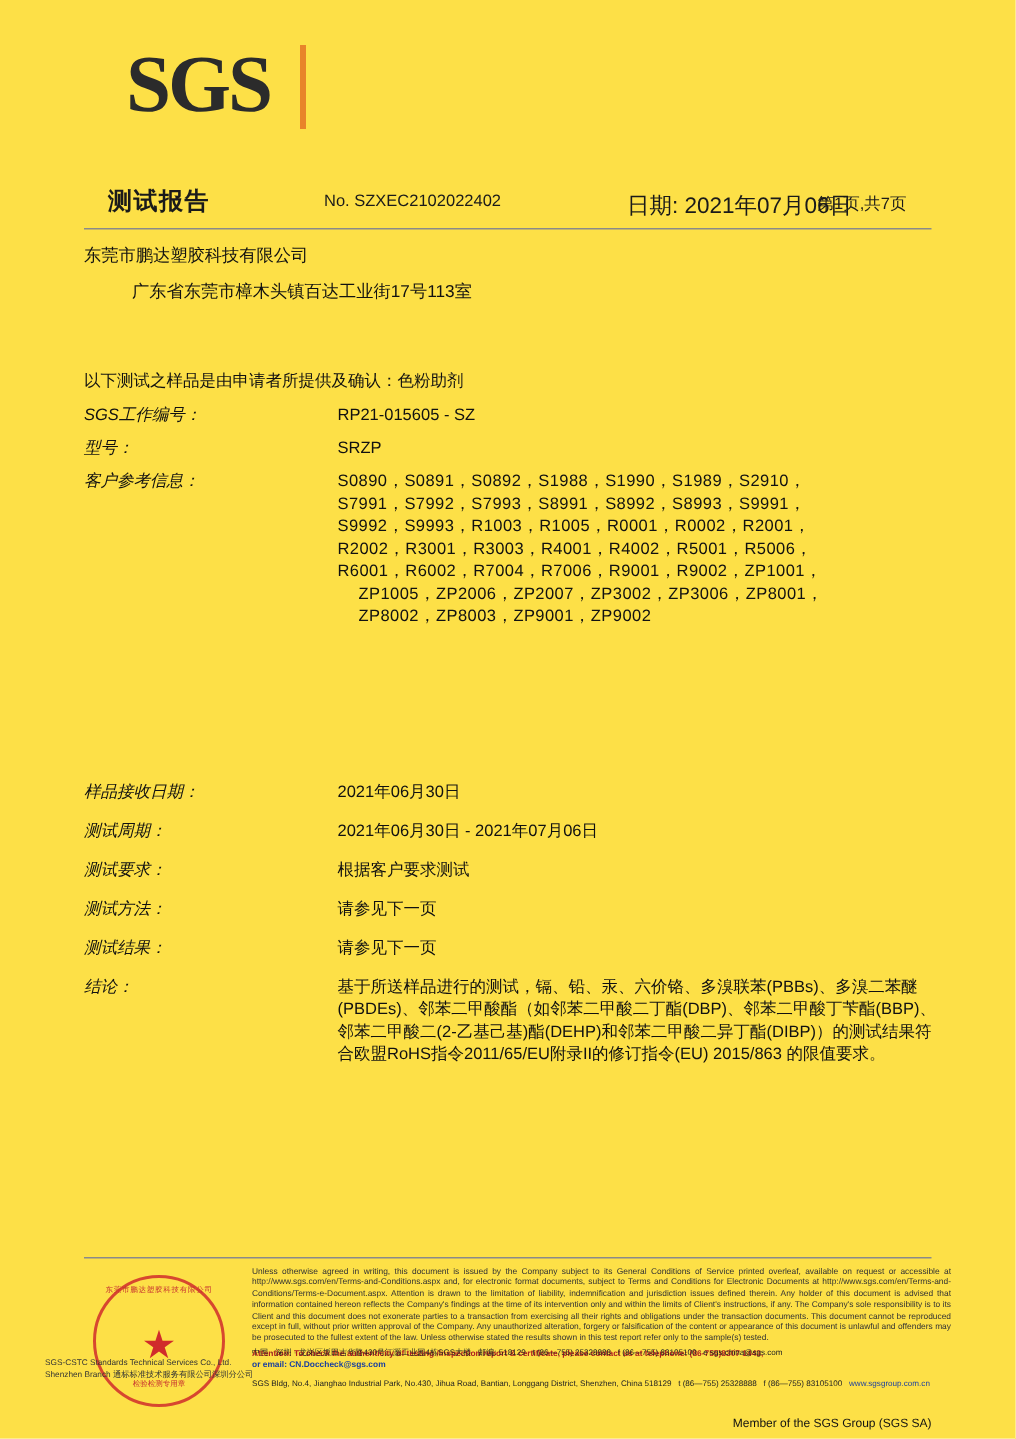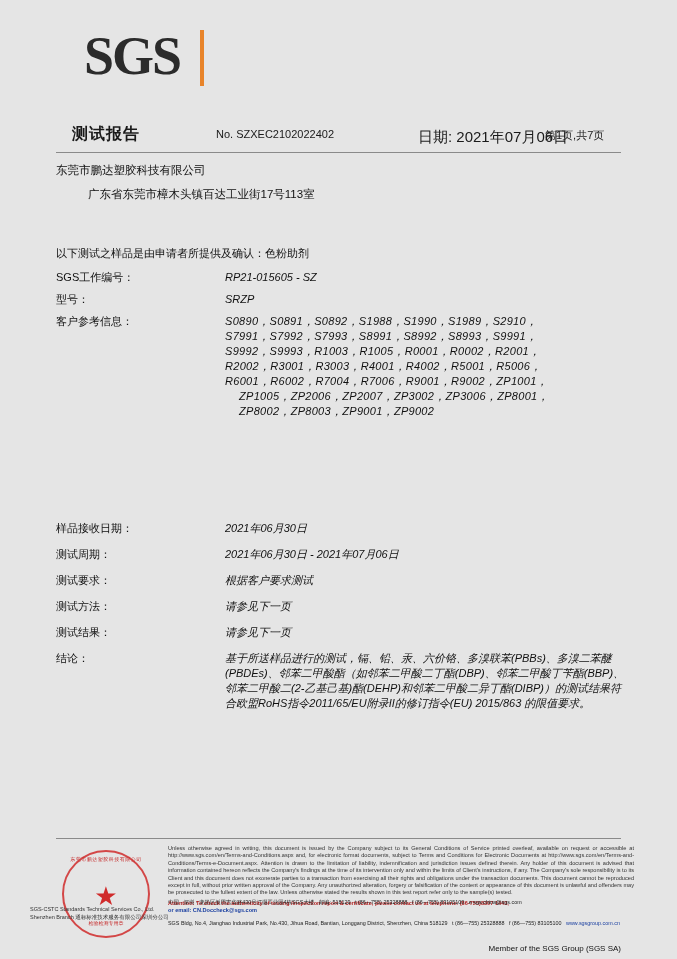--- a/index.html
+++ b/index.html
@@ -13,21 +13,21 @@
     background: #ffffff;
     font-family: "Liberation Sans", sans-serif;
     color: #111111;
     position: relative;
     overflow: hidden;
   }
   .page {
     position: relative;
     width: 677px;
     height: 959px;
-    background: #e5e5e5;
+    background: #fde047;
   }
 
   
   .logo-wrap {
     position: absolute;
     left: 84px;
     top: 28px;
     width: 120px;
     height: 62px;
   }
@@ -130,27 +130,27 @@
     display: flex;
     align-items: flex-start;
     margin-bottom: 7px;
   }
   .row .label {
     width: 169px;
     flex: 0 0 169px;
     font-size: 11px;
     color: #111;
     line-height: 15px;
+    font-style: italic;
   }
   .row .value {
     flex: 1;
     font-size: 11px;
     color: #111;
     line-height: 15px;
-    font-style: italic;
   }
 
   
   .cust-lines {
     font-size: 11px;
     line-height: 21.5px;
     color: #111;
     letter-spacing: 0.3px;
   }
   .cust-lines div.indent {

